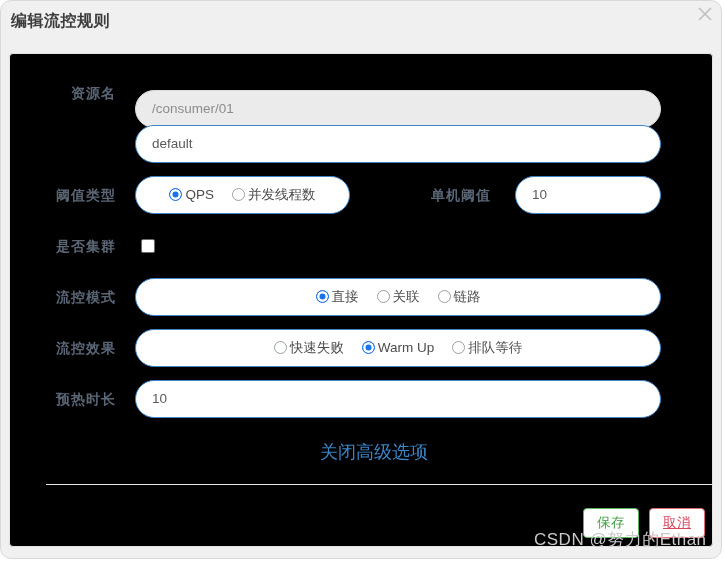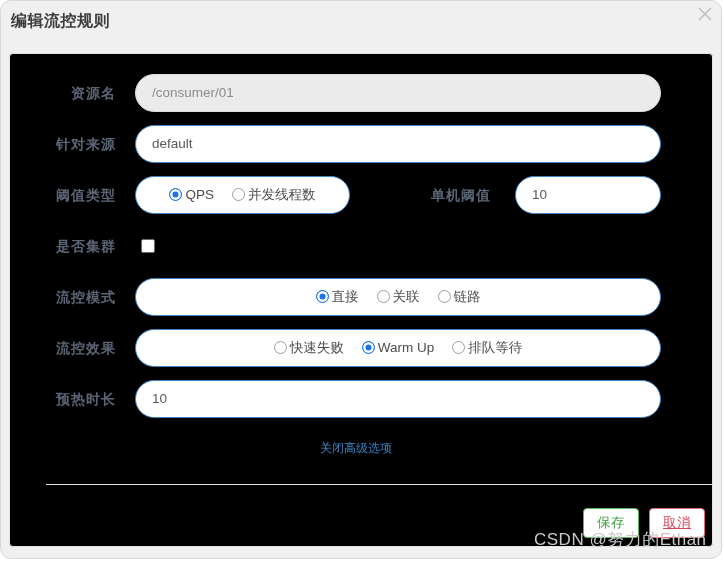--- a/index.html
+++ b/index.html
@@ -153,21 +153,21 @@
     box-sizing: border-box;
     border: 1px solid #6b6b6b;
     border-radius: 2px;
     background: #fff;
     cursor: pointer;
   }
 
   
   .adv-link {
     position: absolute;
-    font-size: 12px;
+    font-size: 18px;
     color: #3d85c6;
     text-decoration: none;
     cursor: pointer;
     white-space: nowrap;
   }
 
   
   .divider {
     position: absolute;
     left: 45px;
@@ -223,25 +223,24 @@
         <line x1="3" y1="3" x2="15" y2="15" stroke="currentColor" stroke-width="1.6"></line>
         <line x1="15" y1="3" x2="3" y2="15" stroke="currentColor" stroke-width="1.6"></line>
       </svg>
     </div>
   </div>
 
   <div class="card">
 
     <div class="form-row" style="top:20px;">
       <div class="field-label">资源名</div>
-      <div class="ctl disabled" style="left:125px; width:526px;" title="资源名">/consumer/01</div>
+      <div class="ctl disabled" style="left:125px; width:526px;margin-top:16px;" title="资源名">/consumer/01</div>
     </div>
 
     <div class="form-row" style="top:71px;">
-      <div class="field-label">针对来源</div>
       <div class="ctl" style="left:125px; width:526px;" title="default">default</div>
     </div>
 
     <div class="form-row" style="top:122px;padding-left:21px;">
       <div class="field-label">阈值类型</div>
 
       <div class="ctl center" style="left:125px; width:215px;">
         <span class="radio-item">
           <span class="radio checked"><span class="dot"></span></span><span class="txt">QPS</span>
         </span><span class="radio-item">

